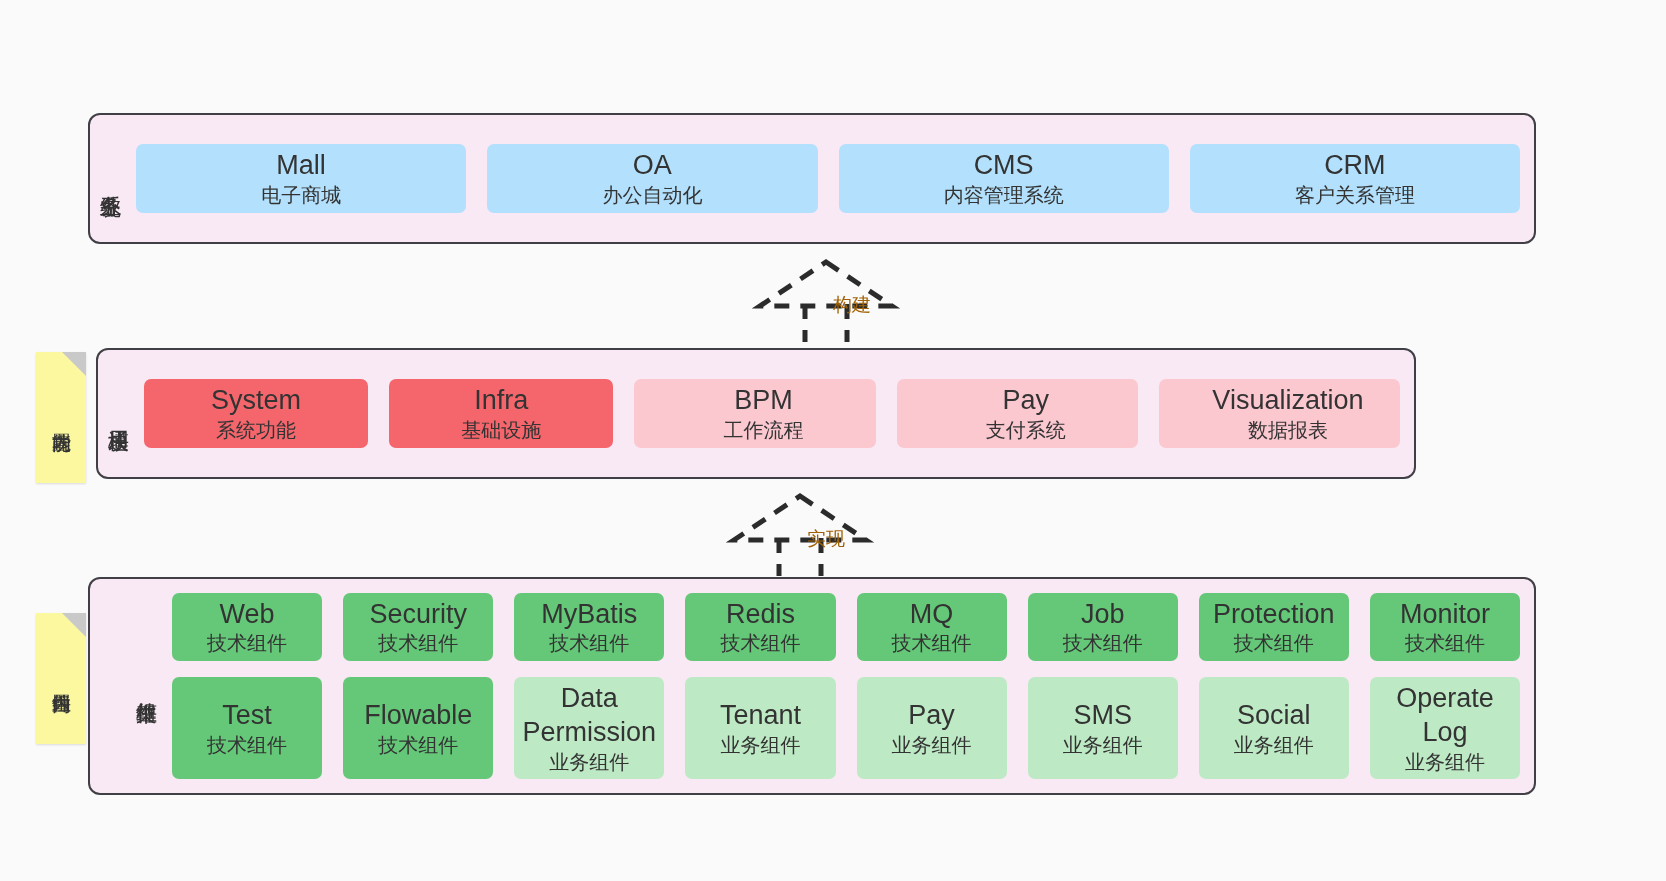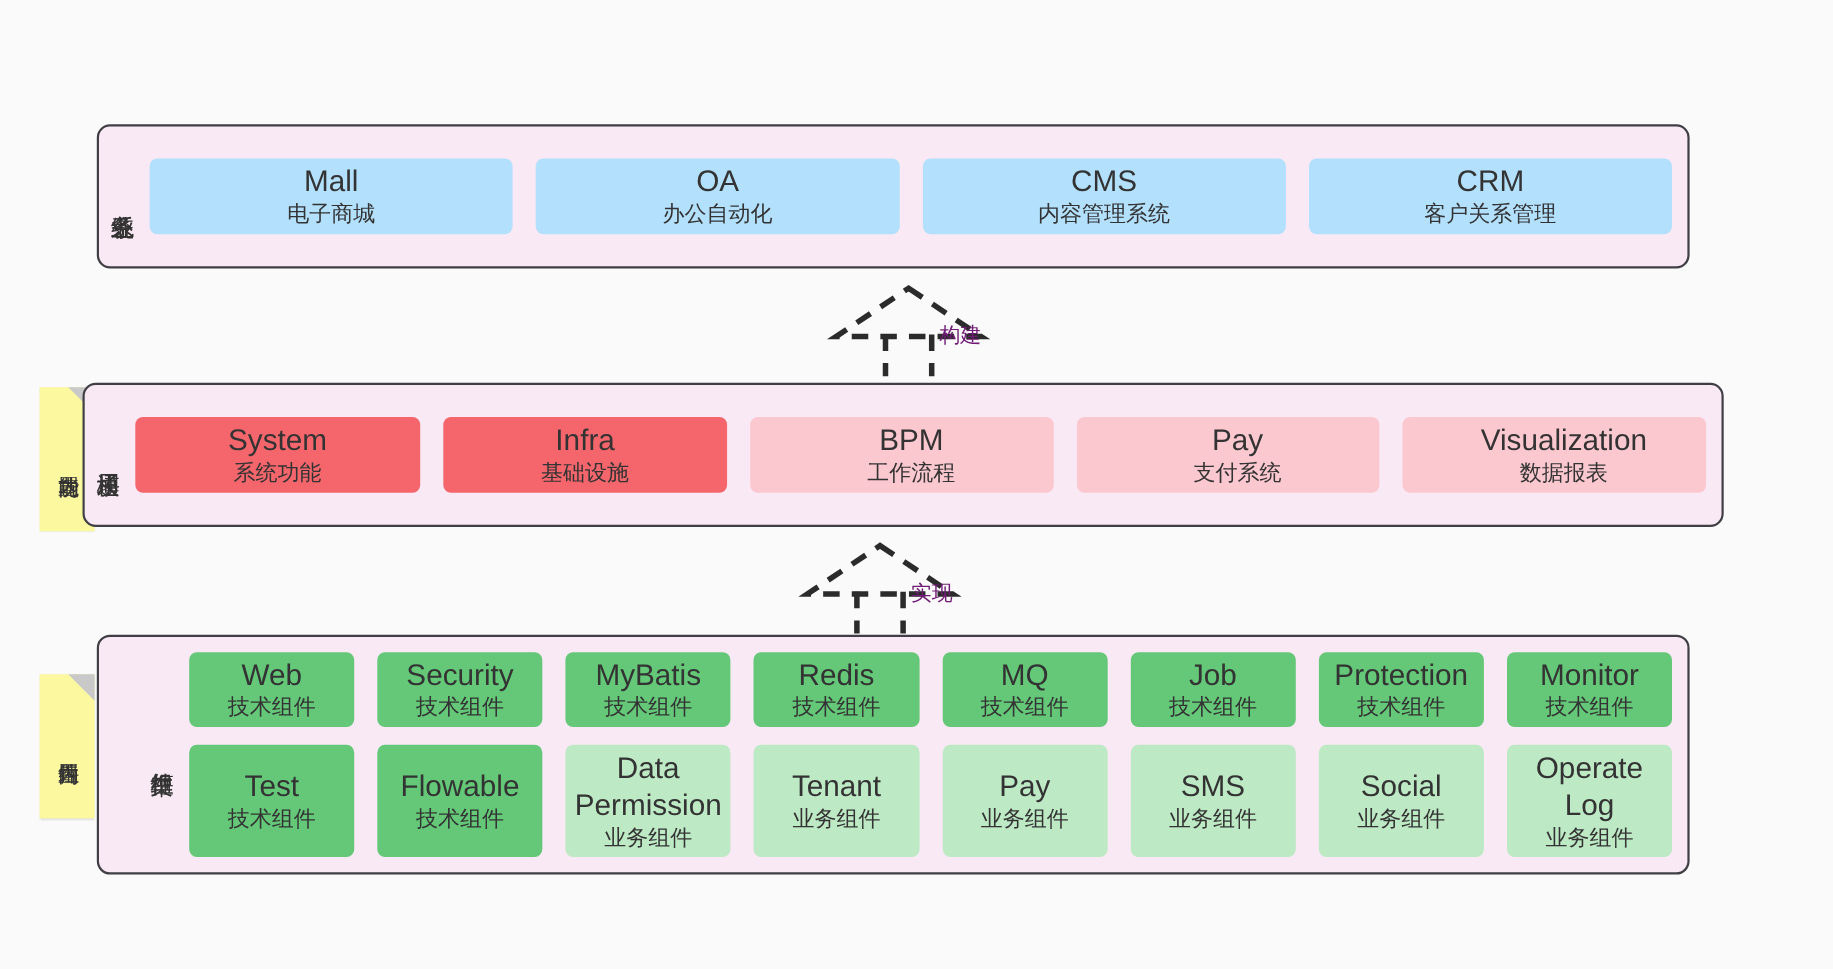--- a/index.html
+++ b/index.html
@@ -111,24 +111,24 @@
 
   
   .arrow {
     position: absolute;
     user-select: none;
   }
   .arrow svg { display: block; overflow: visible; }
   .arrow-label {
     position: absolute;
     font-size: 19px;
-    color: #701a75;
+    color: #a16207;
     background: transparent;
     white-space: nowrap;
-    text-align: right;
+    text-align: center;
   }
 </style>
 </head>
 <body>
 
 <div id="canvas">
 
   <div class="layer" id="layer-business" style="left:88px; top:113px; width:1448px; height:131px;">
     <div class="layer-title">业务系统</div>
     <div class="layer-body">
@@ -162,21 +162,21 @@
       <line x1="91" y1="46" x2="91" y2="84" stroke="#2b2b2b" stroke-width="5" stroke-dasharray="15,11"></line>
     </svg>
     <div class="arrow-label" style="left:56px; top:34px; width:80px;">构建</div>
   </div>
 
   <div class="note" id="note-common" style="left:36px; top:352px; width:50px; height:131px;">
     <span class="fold"></span>
     <span>内置功能</span>
   </div>
 
-  <div class="layer" id="layer-common" style="left:75px; top:348px; width:1492px; height:131px;">
+  <div class="layer" id="layer-common" style="left:96px; top:348px; width:1320px; height:131px;">
     <div class="layer-title">通用模块</div>
     <div class="layer-body">
       <div class="row">
         <div class="card c-red">
           <div class="t1">System</div>
           <div class="t2">系统功能</div>
         </div>
         <div class="card c-red">
           <div class="t1">Infra</div>
           <div class="t2">基础设施</div>

